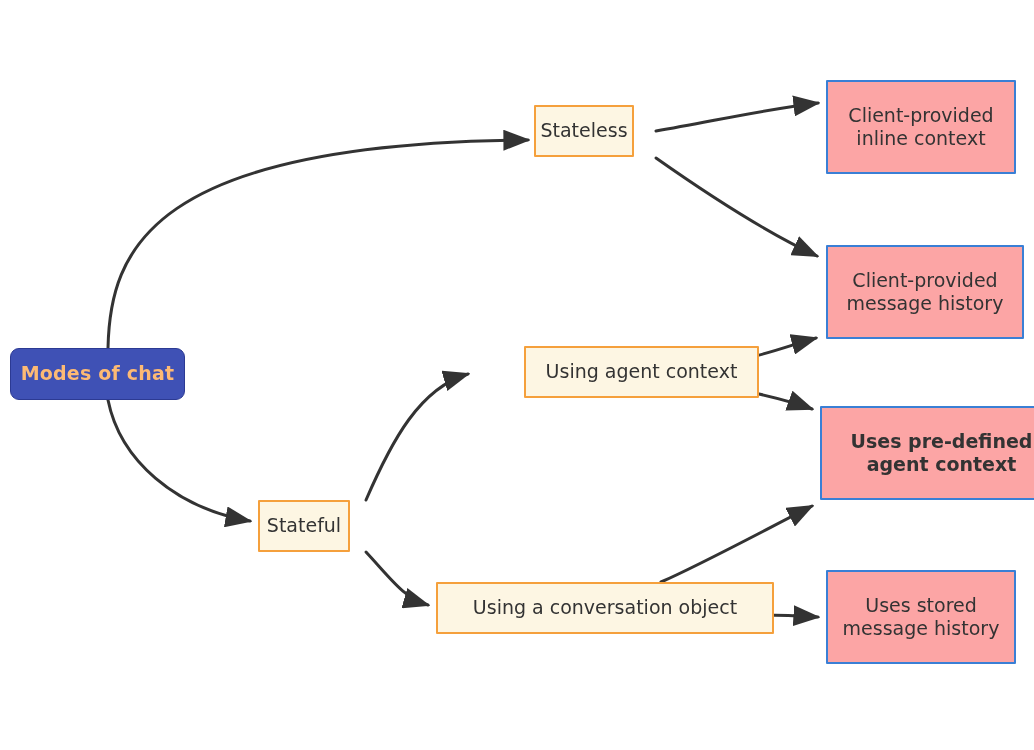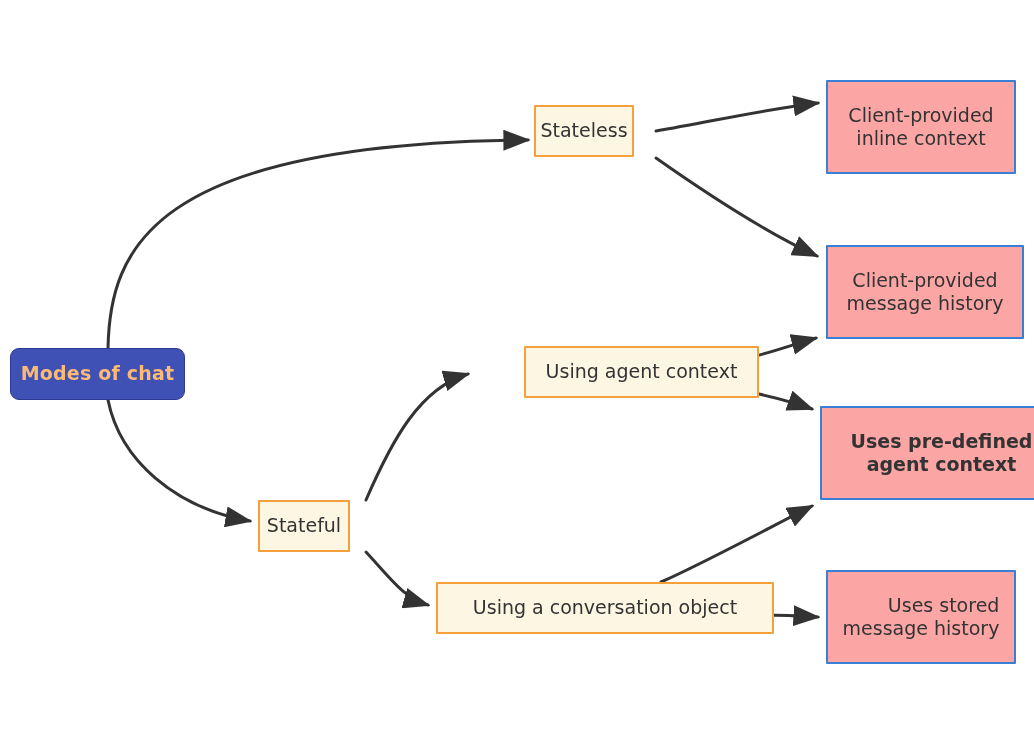--- a/index.html
+++ b/index.html
@@ -91,17 +91,17 @@
       <div class="node node-stage" style="left: 534px; top: 105px; width: 100px; height: 52px;">Stateless</div>
       <div class="node node-stage" style="left: 258px; top: 500px; width: 92px; height: 52px;">Stateful</div>
       <div class="node node-stage" style="left: 476px; top: 346px; width: 235px; height: 52px; margin-left: 48px;">Using agent context</div>
       <div class="node node-stage" style="left: 436px; top: 582px; width: 338px; height: 52px;">Using a conversation object</div>
       <div class="node node-leaf" style="left: 826px; top: 80px; width: 190px; height: 94px;">Client-provided
 inline context</div>
       <div class="node node-leaf" style="left: 826px; top: 245px; width: 198px; height: 94px;">Client-provided
 message history</div>
       <div class="node node-leaf" style="left: 820px; top: 406px; width: 243px; height: 94px; font-weight: bold;">Uses pre-defined
 agent context</div>
-      <div class="node node-leaf" style="left: 826px; top: 570px; width: 190px; height: 94px; text-align: right;">Uses stored
+      <div class="node node-leaf" style="left: 826px; top: 570px; width: 190px; height: 94px;">Uses stored
 message history</div>
     </div>
 
 </div>
 
 </body></html>

